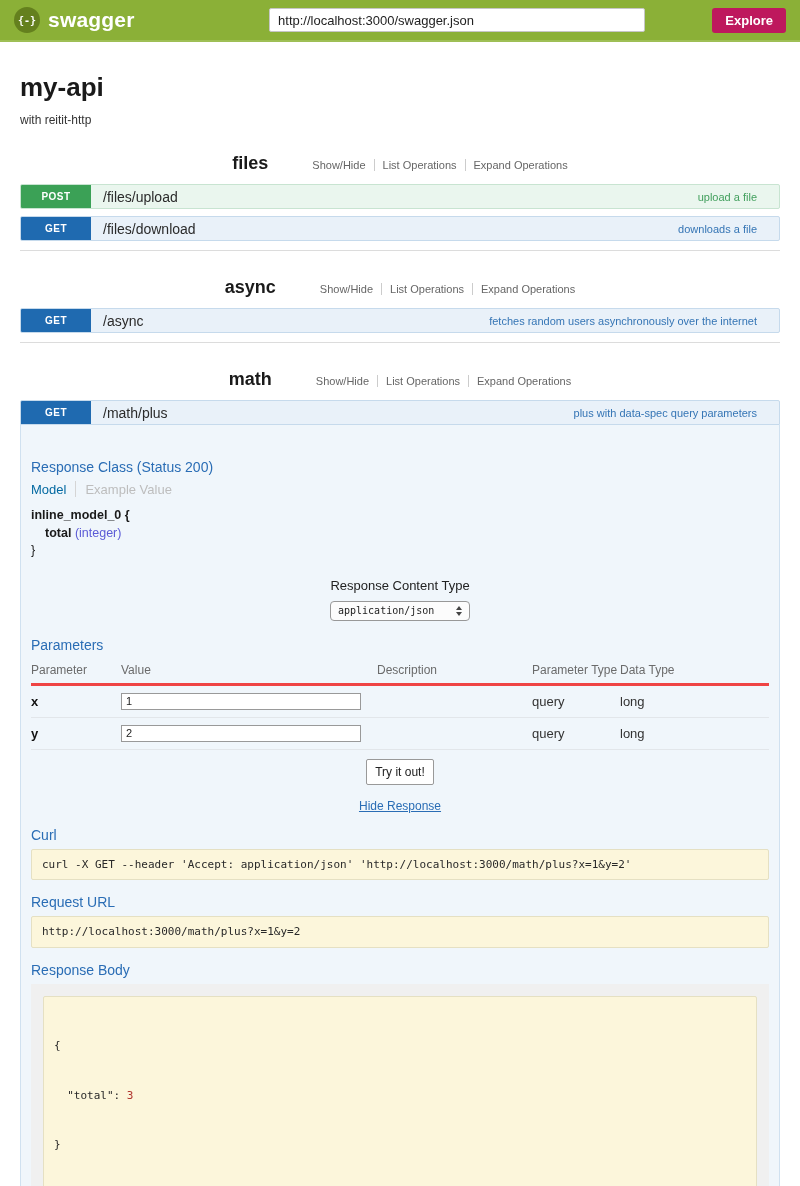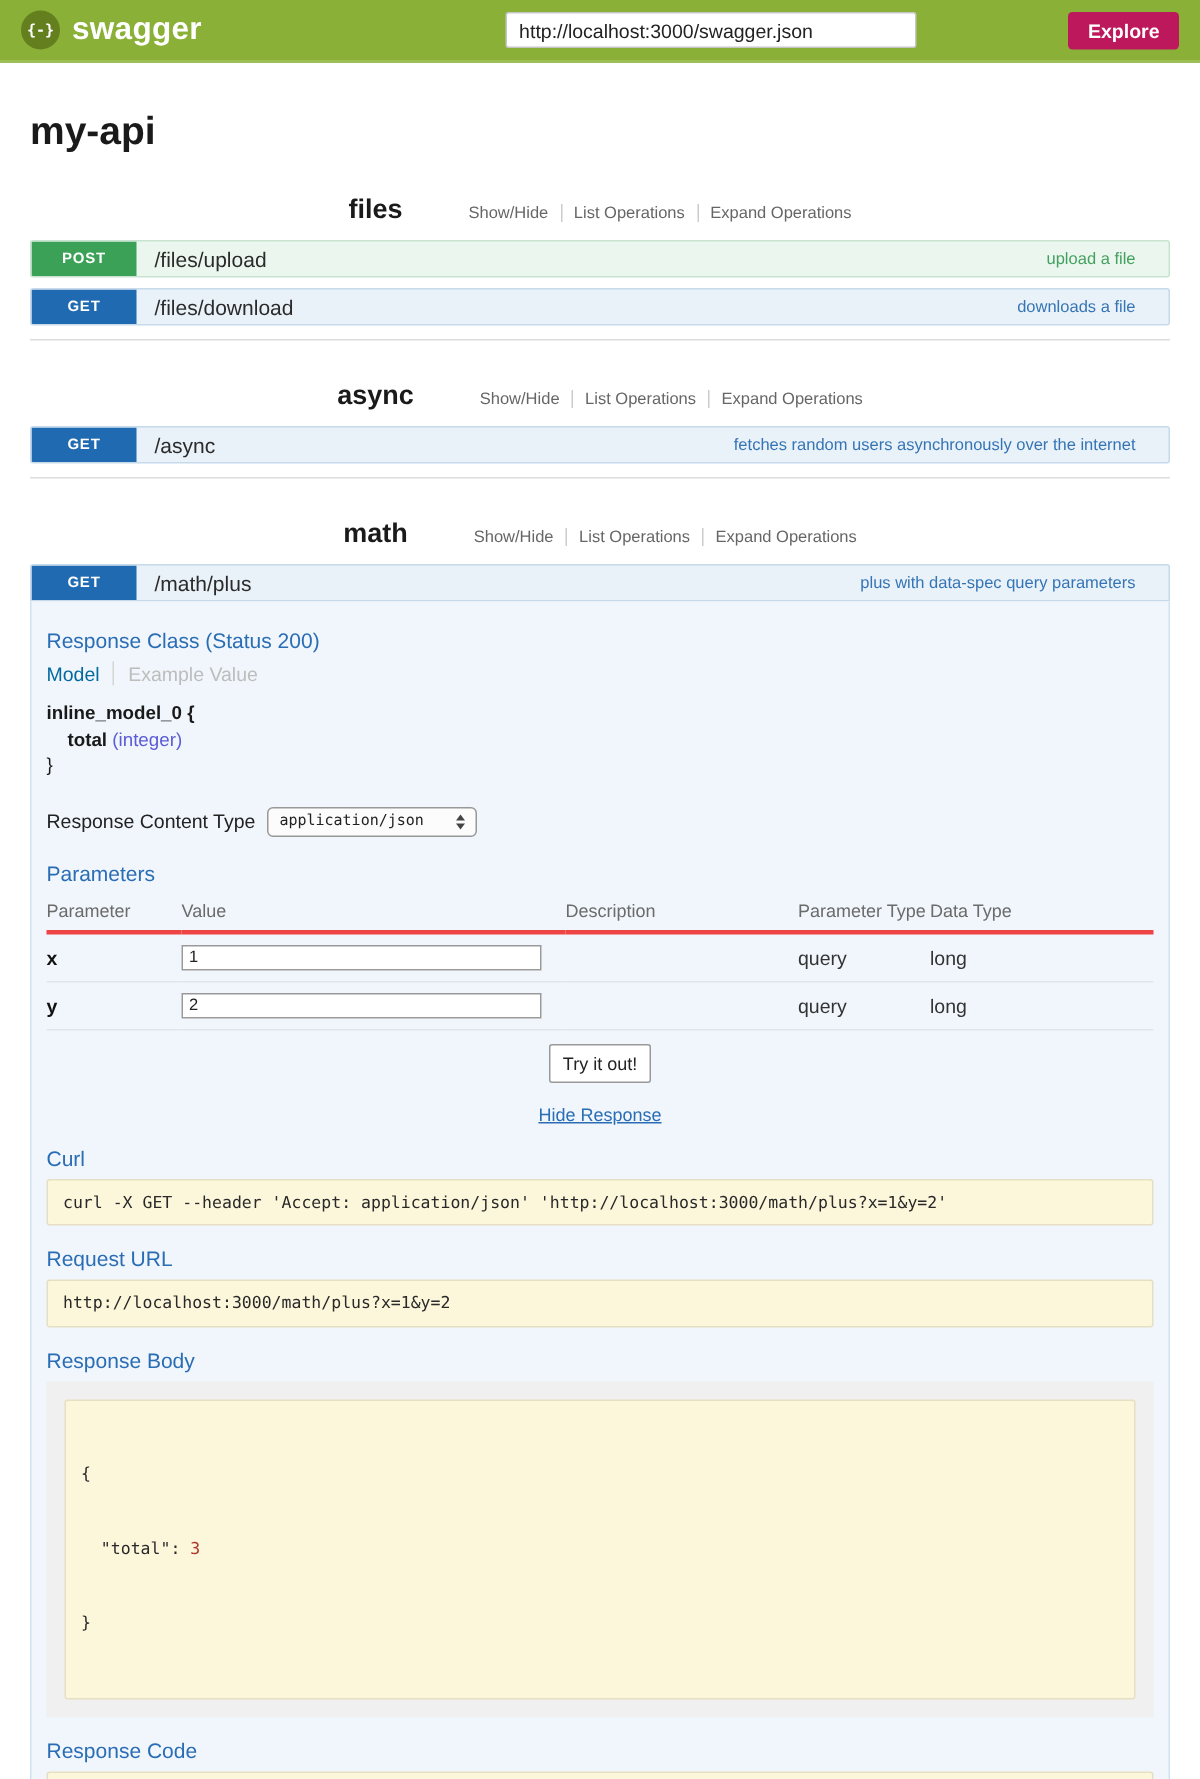--- a/index.html
+++ b/index.html
@@ -6,21 +6,21 @@
   body { width:800px; font-family:"Liberation Sans", sans-serif; background:#fff; color:#333; }
 
   
   .topbar { background:#8bb037; height:42px; display:flex; align-items:center; padding:0 14px; border-bottom:2px solid #9ebf55; }
   .brand { display:flex; align-items:center; gap:8px; }
   .logo-circle { width:26px; height:26px; border-radius:50%; background:#64801e; color:#fff;
                  display:flex; align-items:center; justify-content:center;
                  font-family:"DejaVu Sans Mono", monospace; font-size:10px; font-weight:bold; }
   .brand-name { color:#fff; font-weight:bold; font-size:21px; letter-spacing:0.2px; }
   .spacer-a { flex:2; } .spacer-b { flex:1; }
-  .url-input { width:274px; height:24px; border:1px solid #c6c6c6; border-radius:2px; padding:0 8px;
+  .url-input { width:376px; height:24px; border:1px solid #c6c6c6; border-radius:2px; padding:0 8px;
                font-size:13px; color:#222; background:#fff; }
   .explore-btn { background:#be185d; color:#fff; border:none; border-radius:3px; font-weight:bold;
                  font-size:13px; padding:5px 13px; cursor:pointer; }
 
   
   .page { width:760px; margin:0 auto; }
   .api-title { font-size:26px; font-weight:bold; color:#1a1a1a; margin-top:30px; }
   .api-subtitle { font-size:12px; color:#333; margin-top:10px; }
 
   .resource { margin-top:26px; border-bottom:1px solid #dcdcdc; padding-bottom:2px; }
@@ -40,33 +40,33 @@
   .op.get .summary { color:#3575b5; }
   .op.post { background:#eaf6ee; border-color:#c8e4d1; }
   .op.post .badge { background:#3ba156; }
   .op.post .summary { color:#43a05e; }
   .op.open { margin-bottom:0; border-bottom-left-radius:0; border-bottom-right-radius:0; }
 
   
   .op-content { background:#f0f6fb; border:1px solid #d0e1f0; border-top:none; border-radius:0 0 3px 3px;
                 padding:12px 10px 14px 10px; margin-bottom:14px; }
   .blue-heading { color:#2a6db5; font-size:14px; font-weight:normal; margin:14px 0 6px 0; }
-  .blue-heading.first { margin-top:6px; }
+  .blue-heading.first { margin-top:22px; }
 
   .model-tabs { display:flex; align-items:center; gap:9px; margin:4px 0 10px 0; font-size:13px; }
   .tab-active { color:#0369a1; }
   .tab-inactive { color:#bdbdbd; }
   .tab-sep { width:1px; height:16px; background:#d5d5d5; }
 
   .model-sig { font-size:12.5px; color:#1a1a1a; line-height:1.4; margin-bottom:18px; }
   .model-sig .bold { font-weight:bold; }
   .model-sig .prop-line { padding-left:14px; }
   .prop-type { color:#5b5bd6; }
 
-  .rct-row { display:flex; align-items:center; gap:8px; margin:14px 0 16px 0; font-size:13px; color:#222; }
+  .rct-row { display:flex; align-items:center; gap:8px; margin:14px 0 16px 0; font-size:13px; color:#222;flex-direction:column; }
   .select-box { display:inline-flex; align-items:center; justify-content:space-between; width:140px; height:20px;
                 border:1px solid #989898; border-radius:4px; background:#fcfcfc; padding:0 7px;
                 font-family:"DejaVu Sans Mono", monospace; font-size:10px; color:#222; cursor:pointer; }
   .arrows { display:flex; flex-direction:column; gap:2px; }
   .arrow-up { width:0; height:0; border-left:3px solid transparent; border-right:3px solid transparent; border-bottom:4px solid #444; }
   .arrow-down { width:0; height:0; border-left:3px solid transparent; border-right:3px solid transparent; border-top:4px solid #444; }
 
   .param-table { display:grid; grid-template-columns:90px 256px 155px 88px 1fr; font-size:13px; margin-top:2px; }
   .param-table .th { color:#6b6b6b; font-size:12px; padding:4px 0 6px 0; border-bottom:3px solid #ef4444; }
   .param-table .td { padding:7px 0; border-bottom:1px solid #e2e6ea; display:flex; align-items:center; }
@@ -95,20 +95,21 @@
   </div>
   <div class="spacer-a"></div>
   <input class="url-input" value="http://localhost:3000/swagger.json" style="">
   <div class="spacer-b"></div>
   <button class="explore-btn">Explore</button>
 </div>
 
 <div class="page">
 
   <div class="api-title">my-api</div>
+  <div class="api-subtitle">with reitit-http</div>
 
   <section class="resource">
     <div class="resource-head">
       <h2 class="resource-title">files</h2>
       <div class="resource-links">
         <a>Show/Hide</a>
         <span class="pipe"></span>
         <a>List Operations</a>
         <span class="pipe"></span>
         <a>Expand Operations</a>

